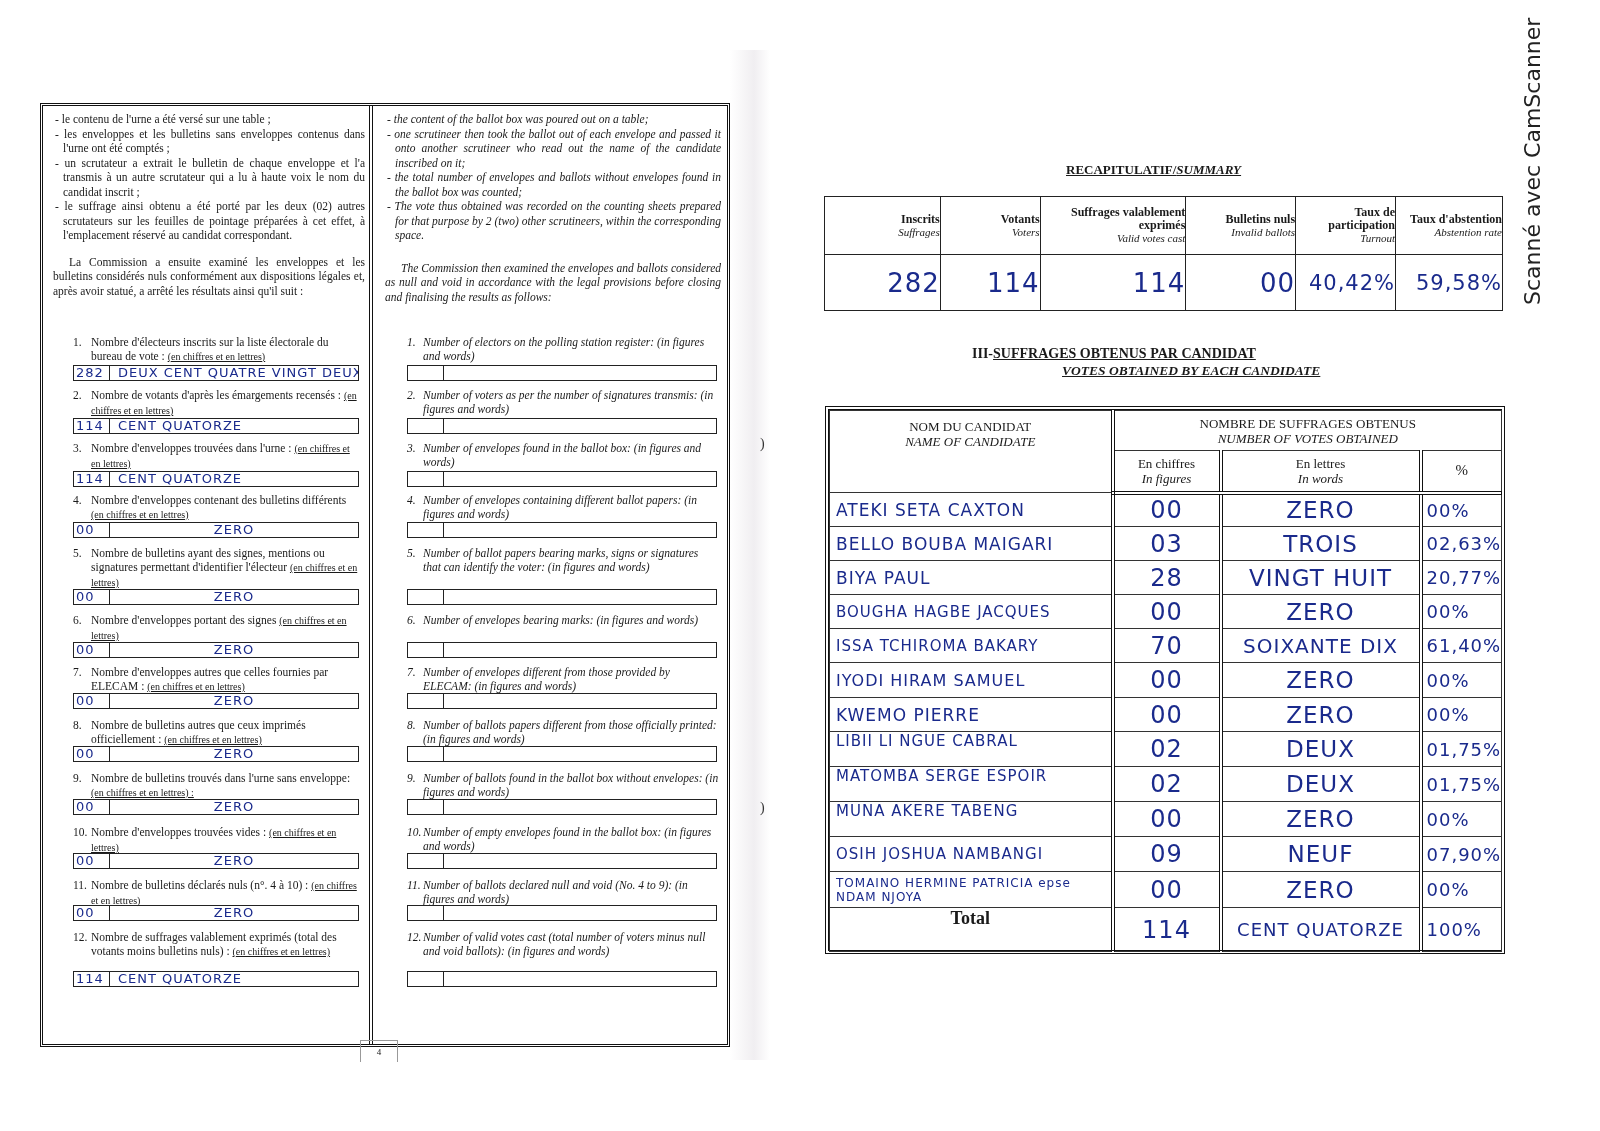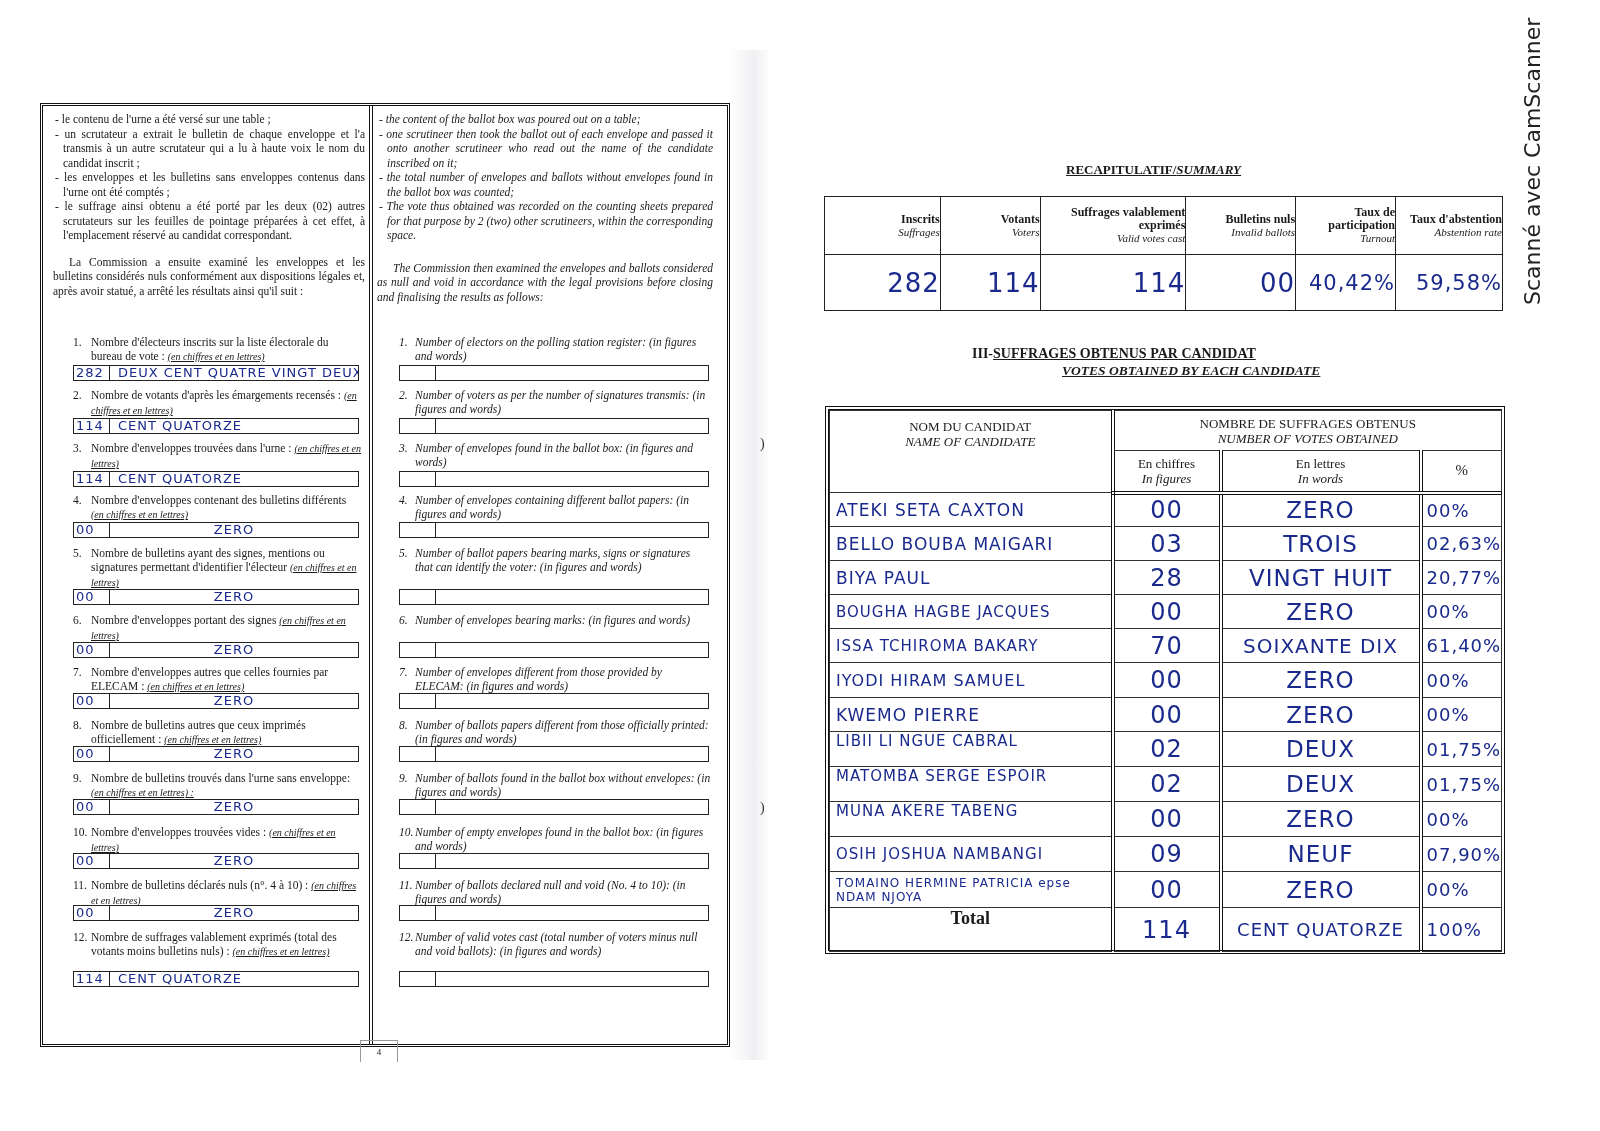--- a/index.html
+++ b/index.html
@@ -5,33 +5,33 @@
   * { box-sizing: border-box; margin: 0; padding: 0; }
   html, body { width: 1600px; height: 1131px; background: #ffffff; overflow: hidden; }
   body { position: relative; font-family: "Liberation Serif", serif; color: #1a1a1a; }
 
   .hand { font-family: "DejaVu Sans", sans-serif; color: #1a2a8c; font-weight: normal; letter-spacing: 1px; }
 
   
   .left-page { position: absolute; left: 40px; top: 103px; width: 690px; height: 944px; border: 3px double #111; background: #fff; }
   .col { position: absolute; top: 0; height: 100%; }
   .col-fr { left: 0; width: 330px; border-right: 4px double #111; padding: 6px 4px 0 10px; }
-  .col-en { left: 326px; width: 350px; padding: 6px 6px 0 8px; }
+  .col-en { left: 334px; width: 350px; padding: 6px 6px 0 8px; }
   .proc { font-size: 11.5px; line-height: 14.5px; text-align: justify; }
   .proc li { list-style: none; padding-left: 10px; text-indent: -8px; }
   .col-en .proc { font-style: italic; }
   .intro { font-size: 11.5px; line-height: 14.5px; text-align: justify; text-indent: 16px; margin-top: 12px; }
   .col-en .intro { font-style: italic; }
 
   .items { position: absolute; left: 0; right: 0; top: 227px; }
   .item { position: absolute; left: 0; right: 0; }
   .item .label { font-size: 11.5px; line-height: 14px; padding-left: 48px; padding-right: 8px; position: relative; }
   .col-en .item .label { font-style: italic; padding-left: 46px; }
   .item .num { position: absolute; left: 30px; top: 0; }
-  .item .hint { font-style: italic; font-size: 10px; text-decoration: underline; }
+  .item .hint { font-size: 10px; text-decoration: underline; }
   .answer { position: absolute; left: 30px; right: 10px; height: 16px; border: 1.5px solid #222; display: flex; align-items: center; }
   .answer .fig { width: 36px; height: 100%; border-right: 1.5px solid #222; font-size: 13px; padding-left: 2px; line-height: 14px; overflow: hidden; white-space: nowrap; }
   .answer .words { flex: 1; font-size: 13px; padding-left: 8px; line-height: 14px; white-space: nowrap; overflow: hidden; }
   .answer .words.center { text-align: center; padding-left: 0; }
 
   .page-number { position: absolute; left: 360px; top: 1040px; width: 38px; height: 22px; border: 1px solid #999; border-bottom: none; font-size: 9px; text-align: center; padding-top: 6px; }
 
   .gutter-shadow { position: absolute; left: 730px; top: 50px; width: 40px; height: 1010px; background: linear-gradient(90deg, #fff 0%, #f0eef1 60%, #fff 100%); }
 
   
@@ -65,22 +65,22 @@
   .bracket { position: absolute; font-size: 14px; color: #333; }
 </style>
 </head>
 <body>
 
 <div class="left-page">
 
   <div class="col col-fr">
     <ul class="proc">
       <li>- le contenu de l'urne a été versé sur une table ;</li>
+      <li>- les enveloppes et les bulletins sans enveloppes contenus dans l'urne ont été comptés ;</li>
       <li>- un scrutateur a extrait le bulletin de chaque enveloppe et l'a transmis à un autre scrutateur qui a lu à haute voix le nom du candidat inscrit ;</li>
-      <li>- les enveloppes et les bulletins sans enveloppes contenus dans l'urne ont été comptés ;</li>
       <li>- le suffrage ainsi obtenu a été porté par les deux (02) autres scrutateurs sur les feuilles de pointage préparées à cet effet, à l'emplacement réservé au candidat correspondant.</li>
     </ul>
     <p class="intro">La Commission a ensuite examiné les enveloppes et les bulletins considérés nuls conformément aux dispositions légales et, après avoir statué, a arrêté les résultats ainsi qu'il suit :</p>
 
     <div class="items">
       <div class="item" style="top:2px">
         <div class="label"><span class="num">1.</span><span>Nombre d'électeurs inscrits sur la liste électorale du bureau de vote :</span> <span class="hint">(en chiffres et en lettres)</span></div>
         <div class="answer hand" style="top:30px">
             <span class="fig">282</span>
             <span class="words">DEUX CENT QUATRE VINGT DEUX</span>
@@ -240,21 +240,21 @@
           </div>
       </div>
       <div class="item" style="top:492px">
         <div class="label"><span class="num">10.</span><span>Number of empty envelopes found in the ballot box: (in figures and words)</span></div>
         <div class="answer" style="top:28px">
             <span class="fig"></span>
             <span class="words"></span>
           </div>
       </div>
       <div class="item" style="top:545px">
-        <div class="label"><span class="num">11.</span><span>Number of ballots declared null and void (No. 4 to 10): (in figures and words)</span></div>
+        <div class="label"><span class="num">11.</span><span>Number of ballots declared null and void (No. 4 to 9): (in figures and words)</span></div>
         <div class="answer" style="top:27px">
             <span class="fig"></span>
             <span class="words"></span>
           </div>
       </div>
       <div class="item" style="top:597px">
         <div class="label"><span class="num">12.</span><span>Number of valid votes cast (total number of voters minus null and void ballots): (in figures and words)</span></div>
         <div class="answer" style="top:41px">
             <span class="fig"></span>
             <span class="words"></span>

